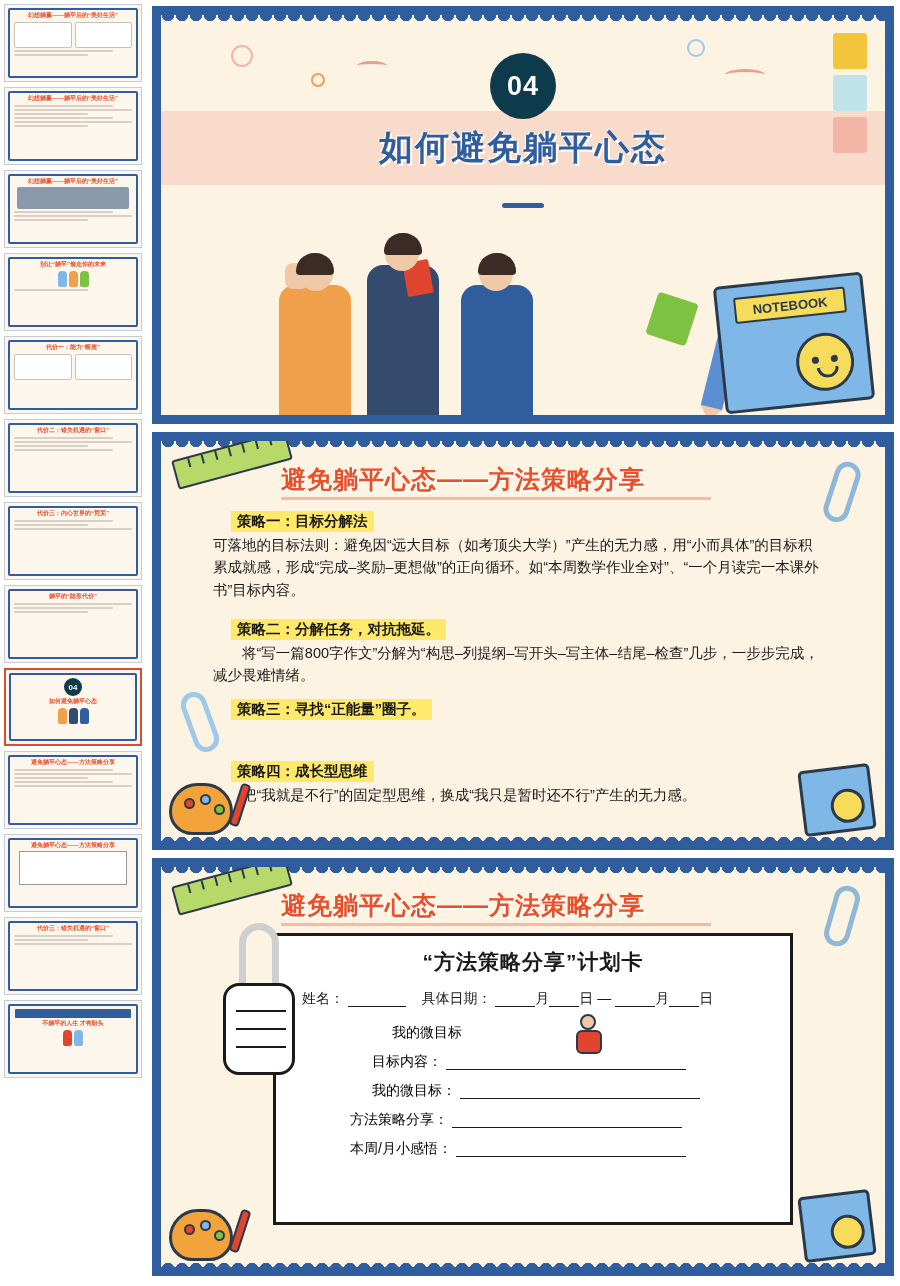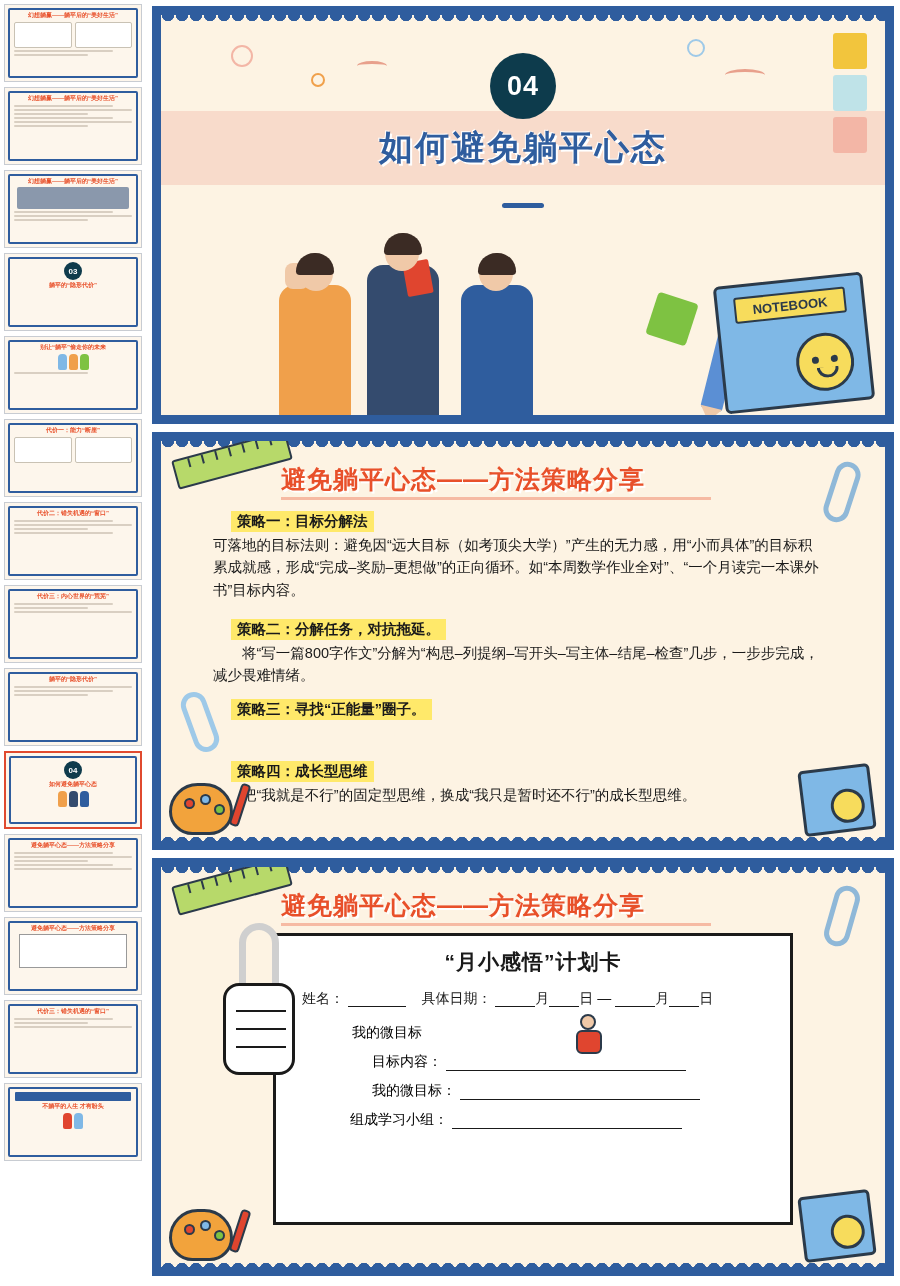--- a/index.html
+++ b/index.html
@@ -217,22 +217,22 @@
     position: absolute; left: 112px; top: 66px; width: 520px; height: 292px;
     background: #ffffff; border: 3px solid #1a1a1a;
   }
   .card-title {
     margin-top: 12px; text-align: center;
     font-size: 21px; font-weight: bold; color: #1a1a1a;
     letter-spacing: 1px;
   }
   .card-row { font-size: 14px; color: #1a1a1a; margin: 14px 0 0 26px; }
   .ul { display: inline-block; border-bottom: 1.5px solid #1a1a1a; }
-  .card-sub { font-size: 14px; margin: 16px 0 0 76px; }
-  .card-line { font-size: 14px; margin: 11px 0 0 96px; font-family: Liberation Serif, serif; }
+  .card-sub { font-size: 14px; margin: 16px 0 0 116px; }
+  .card-line { font-size: 14px; margin: 11px 0 0 96px; }
   .hand {
     position: absolute; left: 62px; top: 116px; width: 72px; height: 92px;
     background: #ffffff; border: 3px solid #1a1a1a; border-radius: 16px;
   }
   .hand i { position:absolute; left: 10px; width: 50px; height: 2px; background: #1a1a1a;}
   .bigclip {
     position: absolute; left: 78px; top: 56px; width: 40px; height: 104px;
     border: 7px solid #cfcfcf; border-radius: 22px;
   }
   .tiny-person {
@@ -282,27 +282,20 @@
       <div class="frame"></div>
       <div class="tinner">
         <div class="t-title">幻想躺赢——躺平后的“美好生活”</div>
         <div class="t-photo"></div>
         <div class="t-line m"></div>
           <div class="t-line"></div>
           <div class="t-line s"></div>
       </div>
     </div>
 
-    <div class="thumb">
-      <div class="frame"></div>
-      <div class="tinner">
-        <div class="t-badge">03</div>
-        <div class="t-title">躺平的“隐形代价”</div>
-      </div>
-    </div>
 
     <div class="thumb">
       <div class="frame"></div>
       <div class="tinner">
         <div class="t-title">别让“躺平”偷走你的未来</div>
         <div class="t-people">
           <div class="t-person" style="background:#7fb8e6"></div>
           <div class="t-person" style="background:#f0a04b"></div>
           <div class="t-person" style="background:#7ec242"></div>
         </div>
@@ -504,21 +497,21 @@
           <div class="s-head">策略二：分解任务，对抗拖延。</div>
           <div class="s-body indent">将“写一篇800字作文”分解为“构思–列提纲–写开头–写主体–结尾–检查”几步，一步步完成，减少畏难情绪。</div>
         </div>
 
         <div class="strategy" style="top:258px;">
           <div class="s-head">策略三：寻找“正能量”圈子。</div>
         </div>
 
         <div class="strategy" style="top:320px;">
           <div class="s-head">策略四：成长型思维</div>
-          <div class="s-body indent">把“我就是不行”的固定型思维，换成“我只是暂时还不行”的成长型思维。</div>
+          <div class="s-body indent">把“我就是不行”的固定型思维，换成“我只是暂时还不行”产生的无力感。</div>
         </div>
 
         <div class="clip" style="left:26px;top:250px;transform:rotate(-20deg);border-color:#9ec9e8;"></div>
         <div class="paint-palette">
           <span style="left:12px;top:12px;background:#e0452f;"></span>
           <span style="left:28px;top:8px;background:#7fb8e6;"></span>
           <span style="left:42px;top:18px;background:#7ec242;"></span>
         </div>
         <div class="scissors"></div>
         <div class="mini-note">
@@ -540,21 +533,21 @@
             <i style="left:70px"></i>
             <i style="left:84px"></i>
             <i style="left:98px"></i>
         </div>
         <div class="clip" style="right:30px;top:18px;transform:rotate(16deg);"></div>
 
         <div class="slide-title">避免躺平心态——方法策略分享</div>
         <div class="title-underline"></div>
 
         <div class="card">
-          <div class="card-title">“月小感悟”计划卡</div>
+          <div class="card-title">“方法策略分享”计划卡</div>
 
           <div class="card-row">
             <span>姓名：</span>
             <span class="ul" style="width:58px;">&nbsp;</span>
             &nbsp;&nbsp;
             <span>具体日期：</span>
             <span class="ul" style="width:40px;">&nbsp;</span><span>月</span><span class="ul" style="width:30px;">&nbsp;</span><span>日</span>
             <span>—</span>
             <span class="ul" style="width:40px;">&nbsp;</span><span>月</span><span class="ul" style="width:30px;">&nbsp;</span><span>日</span>
           </div>
@@ -563,21 +556,25 @@
 
           <div class="card-line">
             <span>目标内容：</span>
             <span class="ul" style="width:240px;">&nbsp;</span>
           </div>
           <div class="card-line">
             <span>我的微目标：</span>
             <span class="ul" style="width:240px;">&nbsp;</span>
           </div>
           <div class="card-line" style="margin-left:74px;">
-            <span>组成学习小组：</span>
+            <span>方法策略分享：</span>
+            <span class="ul" style="width:230px;">&nbsp;</span>
+          </div>
+          <div class="card-line" style="margin-left:74px;">
+            <span>本周/月小感悟：</span>
             <span class="ul" style="width:230px;">&nbsp;</span>
           </div>
 
           <div class="tiny-person">
             <div style="position:absolute;left:14px;top:0;width:16px;height:16px;border-radius:50%;background:#f0c9a8;border:2px solid #2b3a4a;"></div>
             <div style="position:absolute;left:10px;top:16px;width:26px;height:24px;border-radius:6px;background:#e0452f;border:2px solid #2b3a4a;"></div>
           </div>
         </div>
 
         <div class="bigclip"></div>

